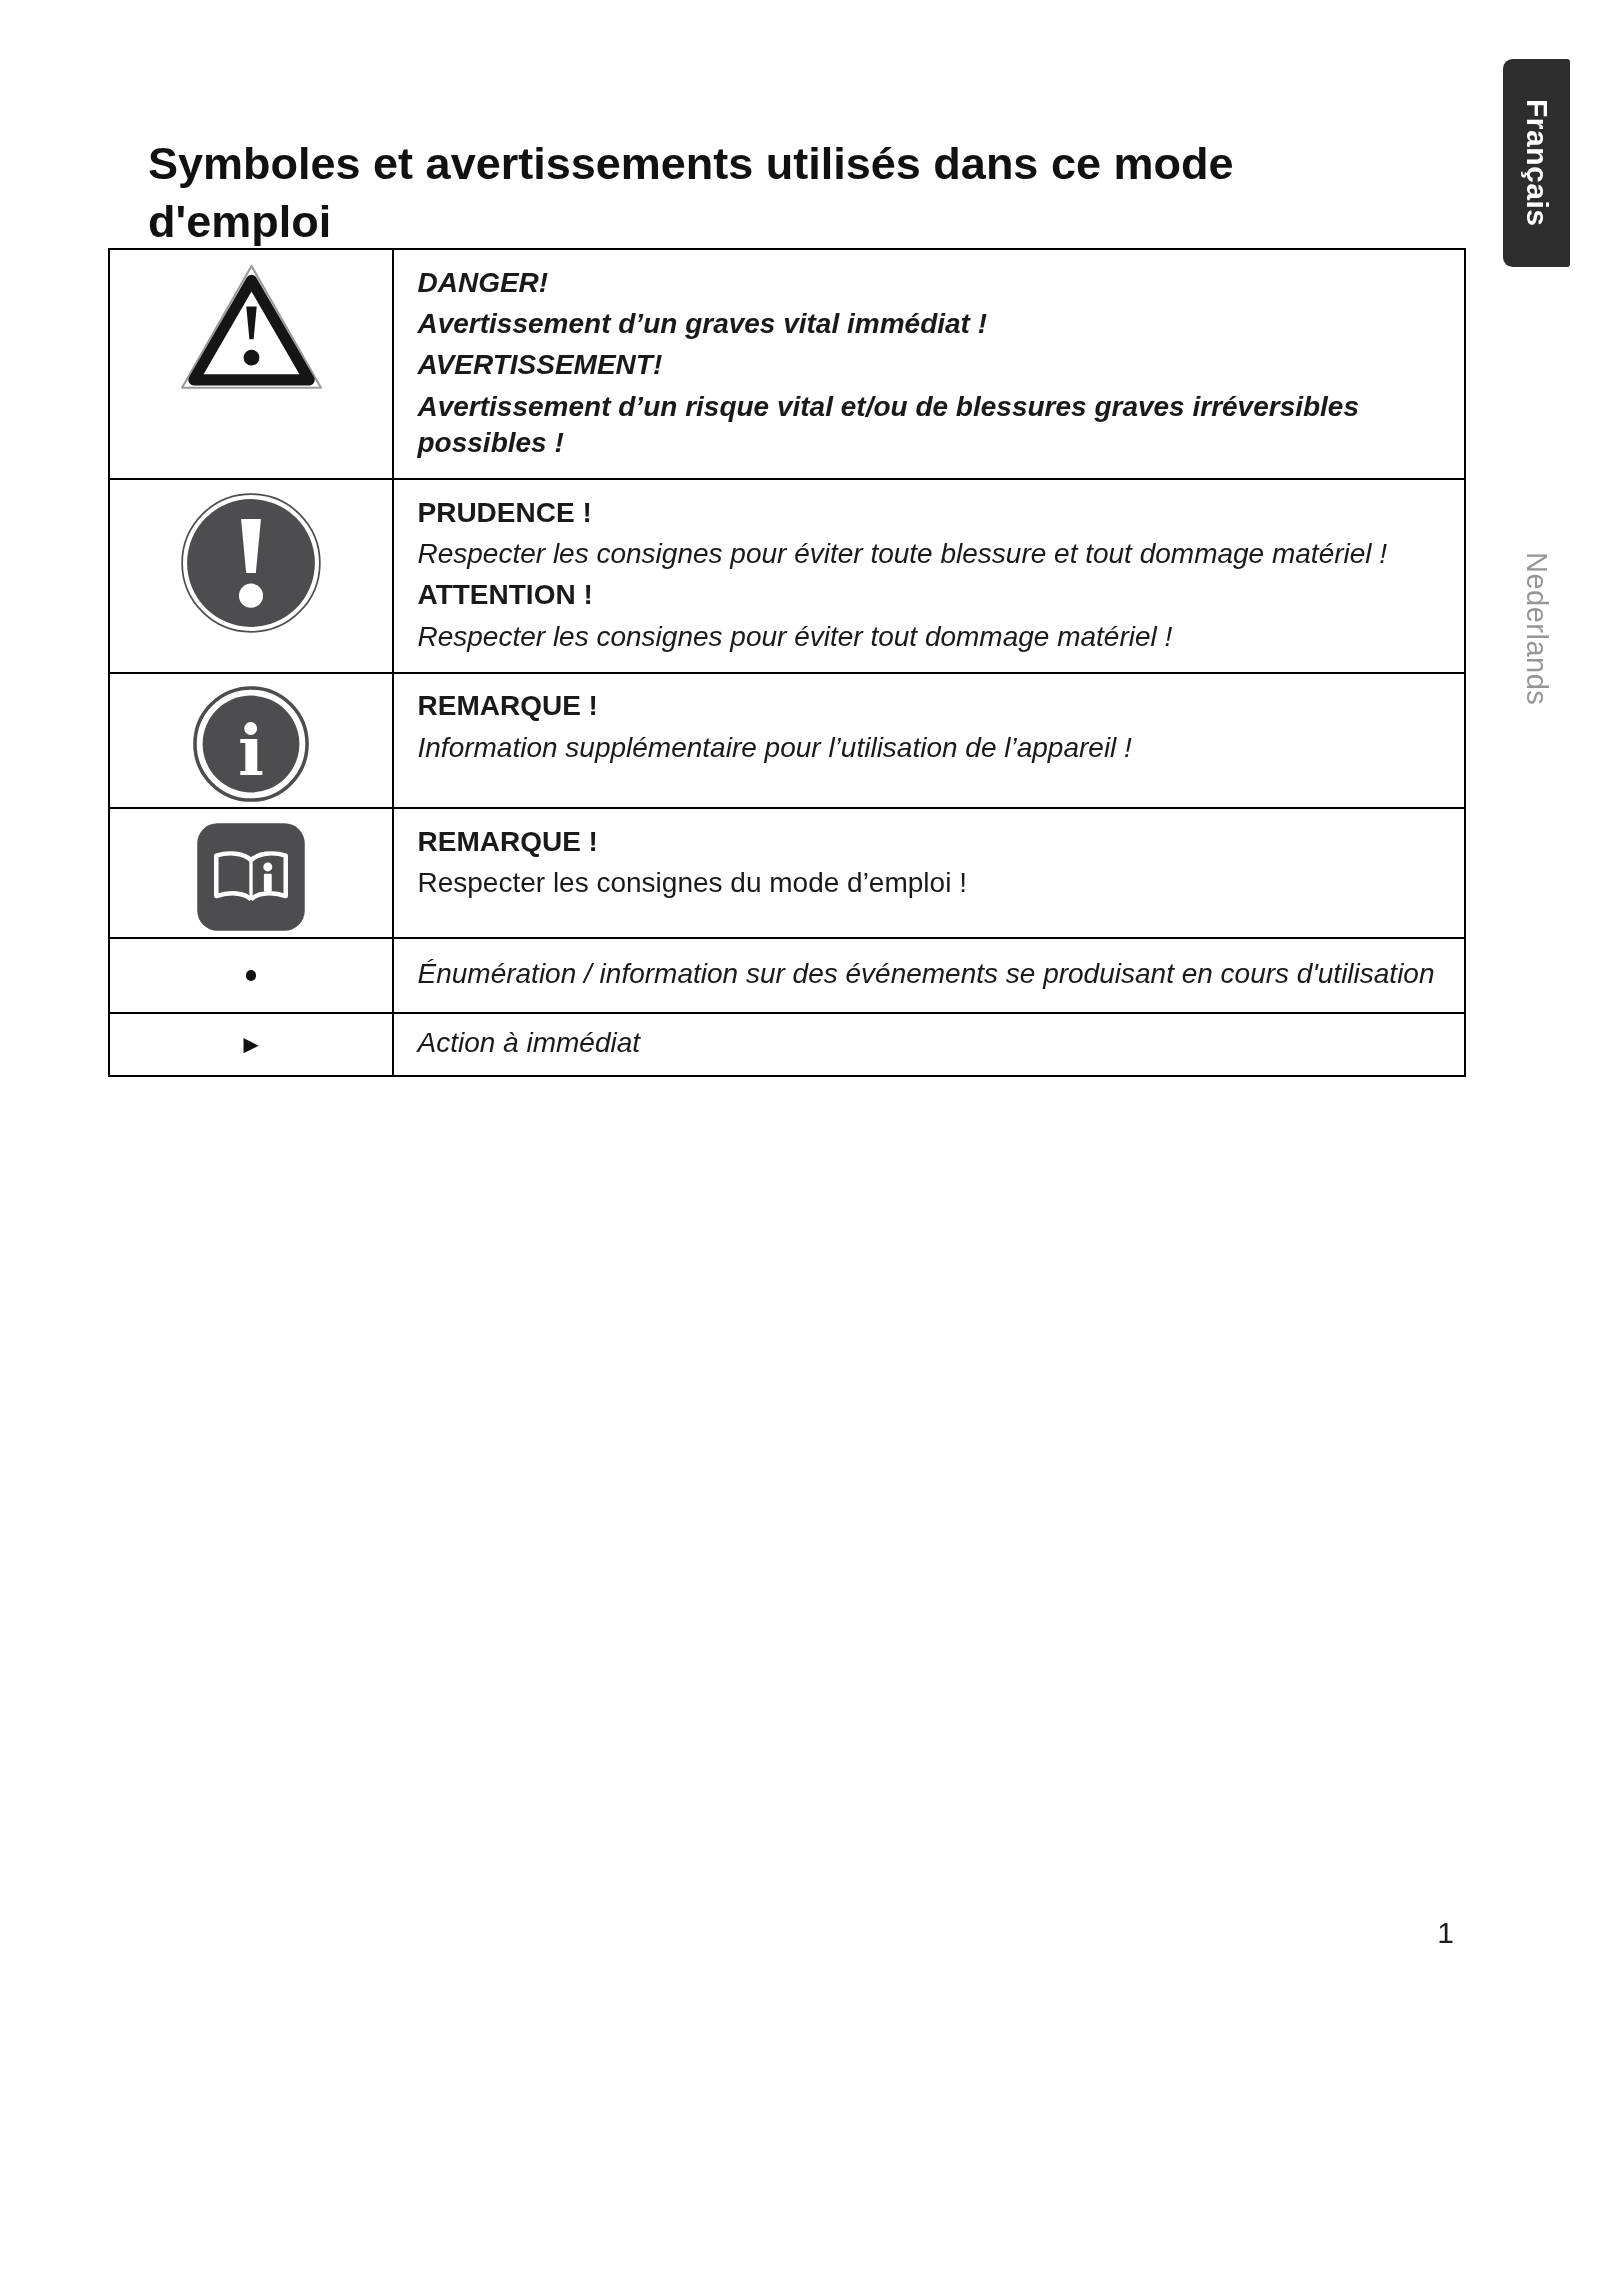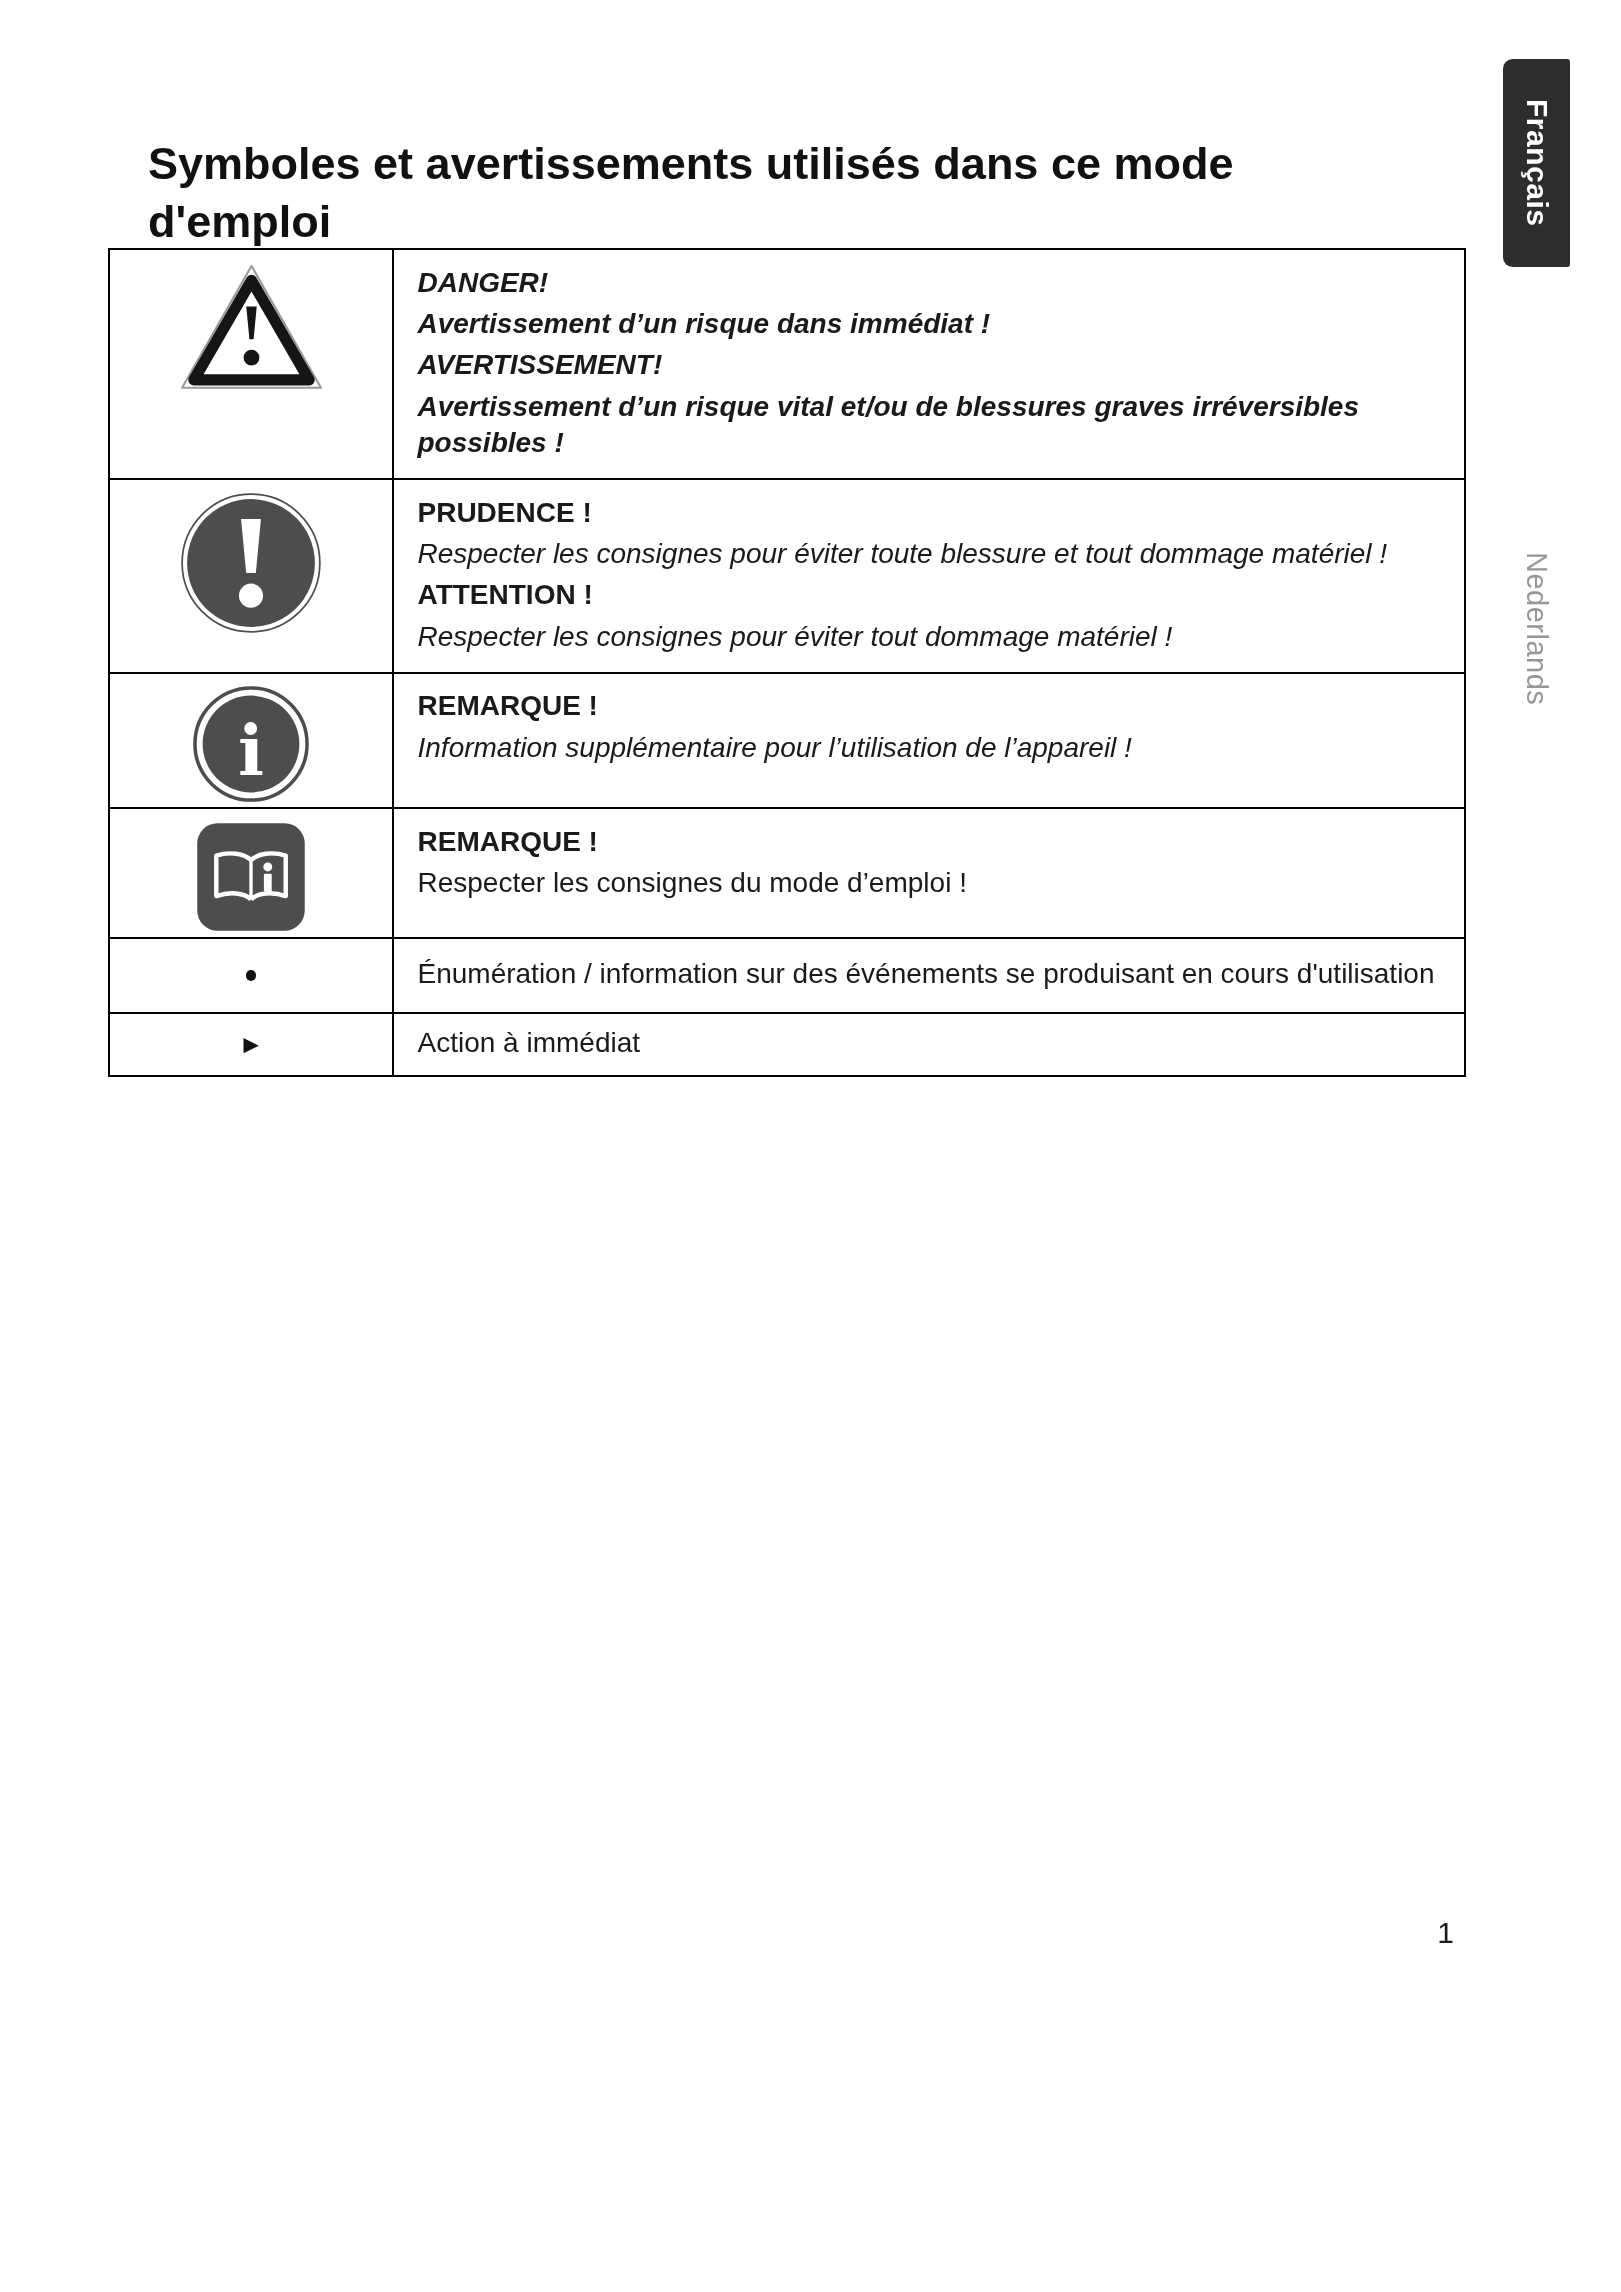--- a/index.html
+++ b/index.html
@@ -48,21 +48,21 @@
   .bi { font-style:italic; }
   .b  { }
   tr.r1 td { height:201px; }
   tr.r2 td { height:155px; }
   tr.r3 td { height:121px; }
   tr.r4 td { height:128px; }
   tr.r5 td { height:130px; }
   tr.r6 td { height:75px; }
   tr.r7 td { height:52px; }
   tr.compact td { vertical-align:middle; }
-  tr.compact td.text-cell { padding-top:5.9px; padding-bottom:9px; }
+  tr.compact td.text-cell { padding-top:5.9px; padding-bottom:9px;font-style:italic; }
   tr.compact td.icon-cell { padding-top:0; }
   .bullet {
     width:10.8px; height:10.8px; border-radius:50%;
     background:#111; margin:0 auto;
   }
   .arrow {
     font-size:25.5px; color:#111; line-height:1;
     display:inline-block;
   }
   .lang-tab {
@@ -120,21 +120,21 @@
         <td class="icon-cell">
           <svg viewBox="0 0 112 100" width="147" height="131">
             <path d="M56 3 L109 96 L3 96 Z" fill="none" stroke="#9a9a9a" stroke-width="1.6" stroke-linejoin="round"></path>
             <path d="M56 14 L100 90 L12 90 Z" fill="none" stroke="#151515" stroke-width="8.5" stroke-linejoin="round"></path>
             <path d="M52 34 h8 l-2.4 25 h-3.2 z" fill="#151515"></path>
             <circle cx="56" cy="73" r="6" fill="#151515"></circle>
           </svg>
         </td>
         <td class="text-cell">
           <p class="hi">DANGER!</p>
-          <p class="hi">Avertissement d’un risque dans immédiat !</p>
+          <p class="hi">Avertissement d’un graves vital immédiat !</p>
           <p class="hi">AVERTISSEMENT!</p>
           <p class="hi">Avertissement d’un risque vital et/ou de blessures graves irréversibles possibles !</p>
         </td>
       </tr>
 
       <tr class="r2">
         <td class="icon-cell">
           <svg viewBox="0 0 100 100" width="142" height="142">
             <circle cx="50" cy="50" r="48.5" fill="none" stroke="#4d4d4f" stroke-width="1.2"></circle>
             <circle cx="50" cy="50" r="45" fill="#4d4d4f"></circle>

